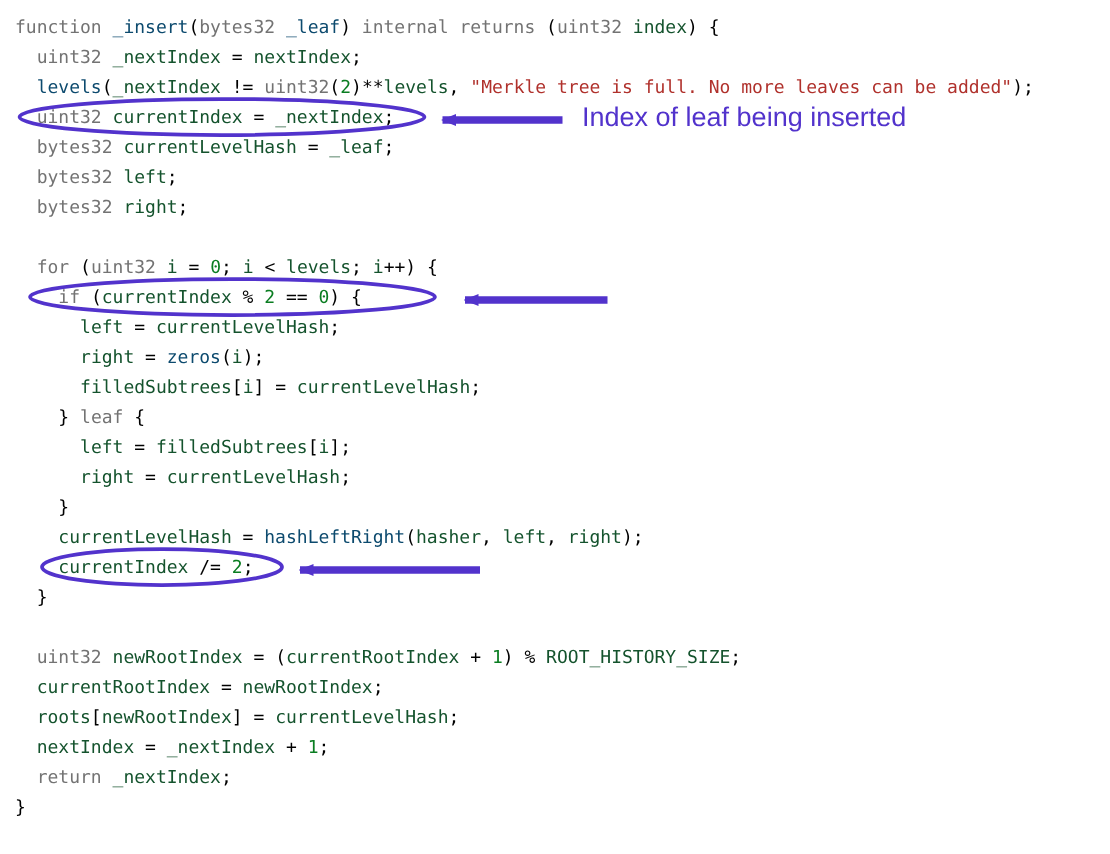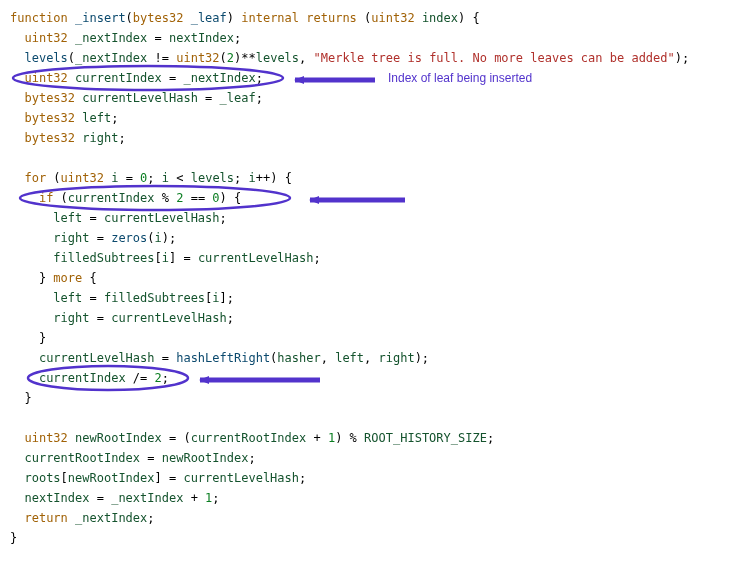--- a/index.html
+++ b/index.html
@@ -20,37 +20,37 @@
     color: #000000;
   }
   pre.code {
     position: absolute;
     left: 10px;
     top: 8px;
     margin: 0;
     white-space: pre;
   }
   
-  .kw    { color: #a16207; }   
+  .kw    { color: #737373; }   
   .fn    { color: #0c4a6e; }   
   .name  { color: #14532d; }
   .num   { color: #0a7d21; }   
   .str   { color: #b0312c; }
 
   
   .anno-layer {
     position: absolute;
     left: 0; top: 0;
     width: 740px; height: 569px;
     pointer-events: none;
   }
   .anno-text {
     position: absolute;
     font-family: -apple-system, BlinkMacSystemFont, "Segoe UI", "Helvetica Neue", Arial, sans-serif;
-    font-size: 12px;
+    font-size: 18px;
     color: #5233cc;
     font-weight: 400;
     white-space: nowrap;
   }
   .anno-svg {
     position: absolute;
     left: 0; top: 0;
   }
 </style>
 </head>
@@ -64,21 +64,21 @@
   <span class="kw">uint32</span> <span class="name">currentIndex</span> = <span class="name">_nextIndex</span>;
   <span class="kw">bytes32</span> <span class="name">currentLevelHash</span> = <span class="name">_leaf</span>;
   <span class="kw">bytes32</span> <span class="name">left</span>;
   <span class="kw">bytes32</span> <span class="name">right</span>;
 
   <span class="kw">for</span> (<span class="kw">uint32</span> <span class="name">i</span> = <span class="num">0</span>; <span class="name">i</span> &lt; <span class="name">levels</span>; <span class="name">i</span>++) {
     <span class="kw">if</span> (<span class="name">currentIndex</span> % <span class="num">2</span> == <span class="num">0</span>) {
       <span class="name">left</span> = <span class="name">currentLevelHash</span>;
       <span class="name">right</span> = <span class="fn">zeros</span>(<span class="name">i</span>);
       <span class="name">filledSubtrees</span>[<span class="name">i</span>] = <span class="name">currentLevelHash</span>;
-    } <span class="kw">more</span> {
+    } <span class="kw">leaf</span> {
       <span class="name">left</span> = <span class="name">filledSubtrees</span>[<span class="name">i</span>];
       <span class="name">right</span> = <span class="name">currentLevelHash</span>;
     }
     <span class="name">currentLevelHash</span> = <span class="fn">hashLeftRight</span>(<span class="name">hasher</span>, <span class="name">left</span>, <span class="name">right</span>);
     <span class="name">currentIndex</span> /= <span class="num">2</span>;
   }
 
   <span class="kw">uint32</span> <span class="name">newRootIndex</span> = (<span class="name">currentRootIndex</span> + <span class="num">1</span>) % <span class="name">ROOT_HISTORY_SIZE</span>;
   <span class="name">currentRootIndex</span> = <span class="name">newRootIndex</span>;
   <span class="name">roots</span>[<span class="name">newRootIndex</span>] = <span class="name">currentLevelHash</span>;

